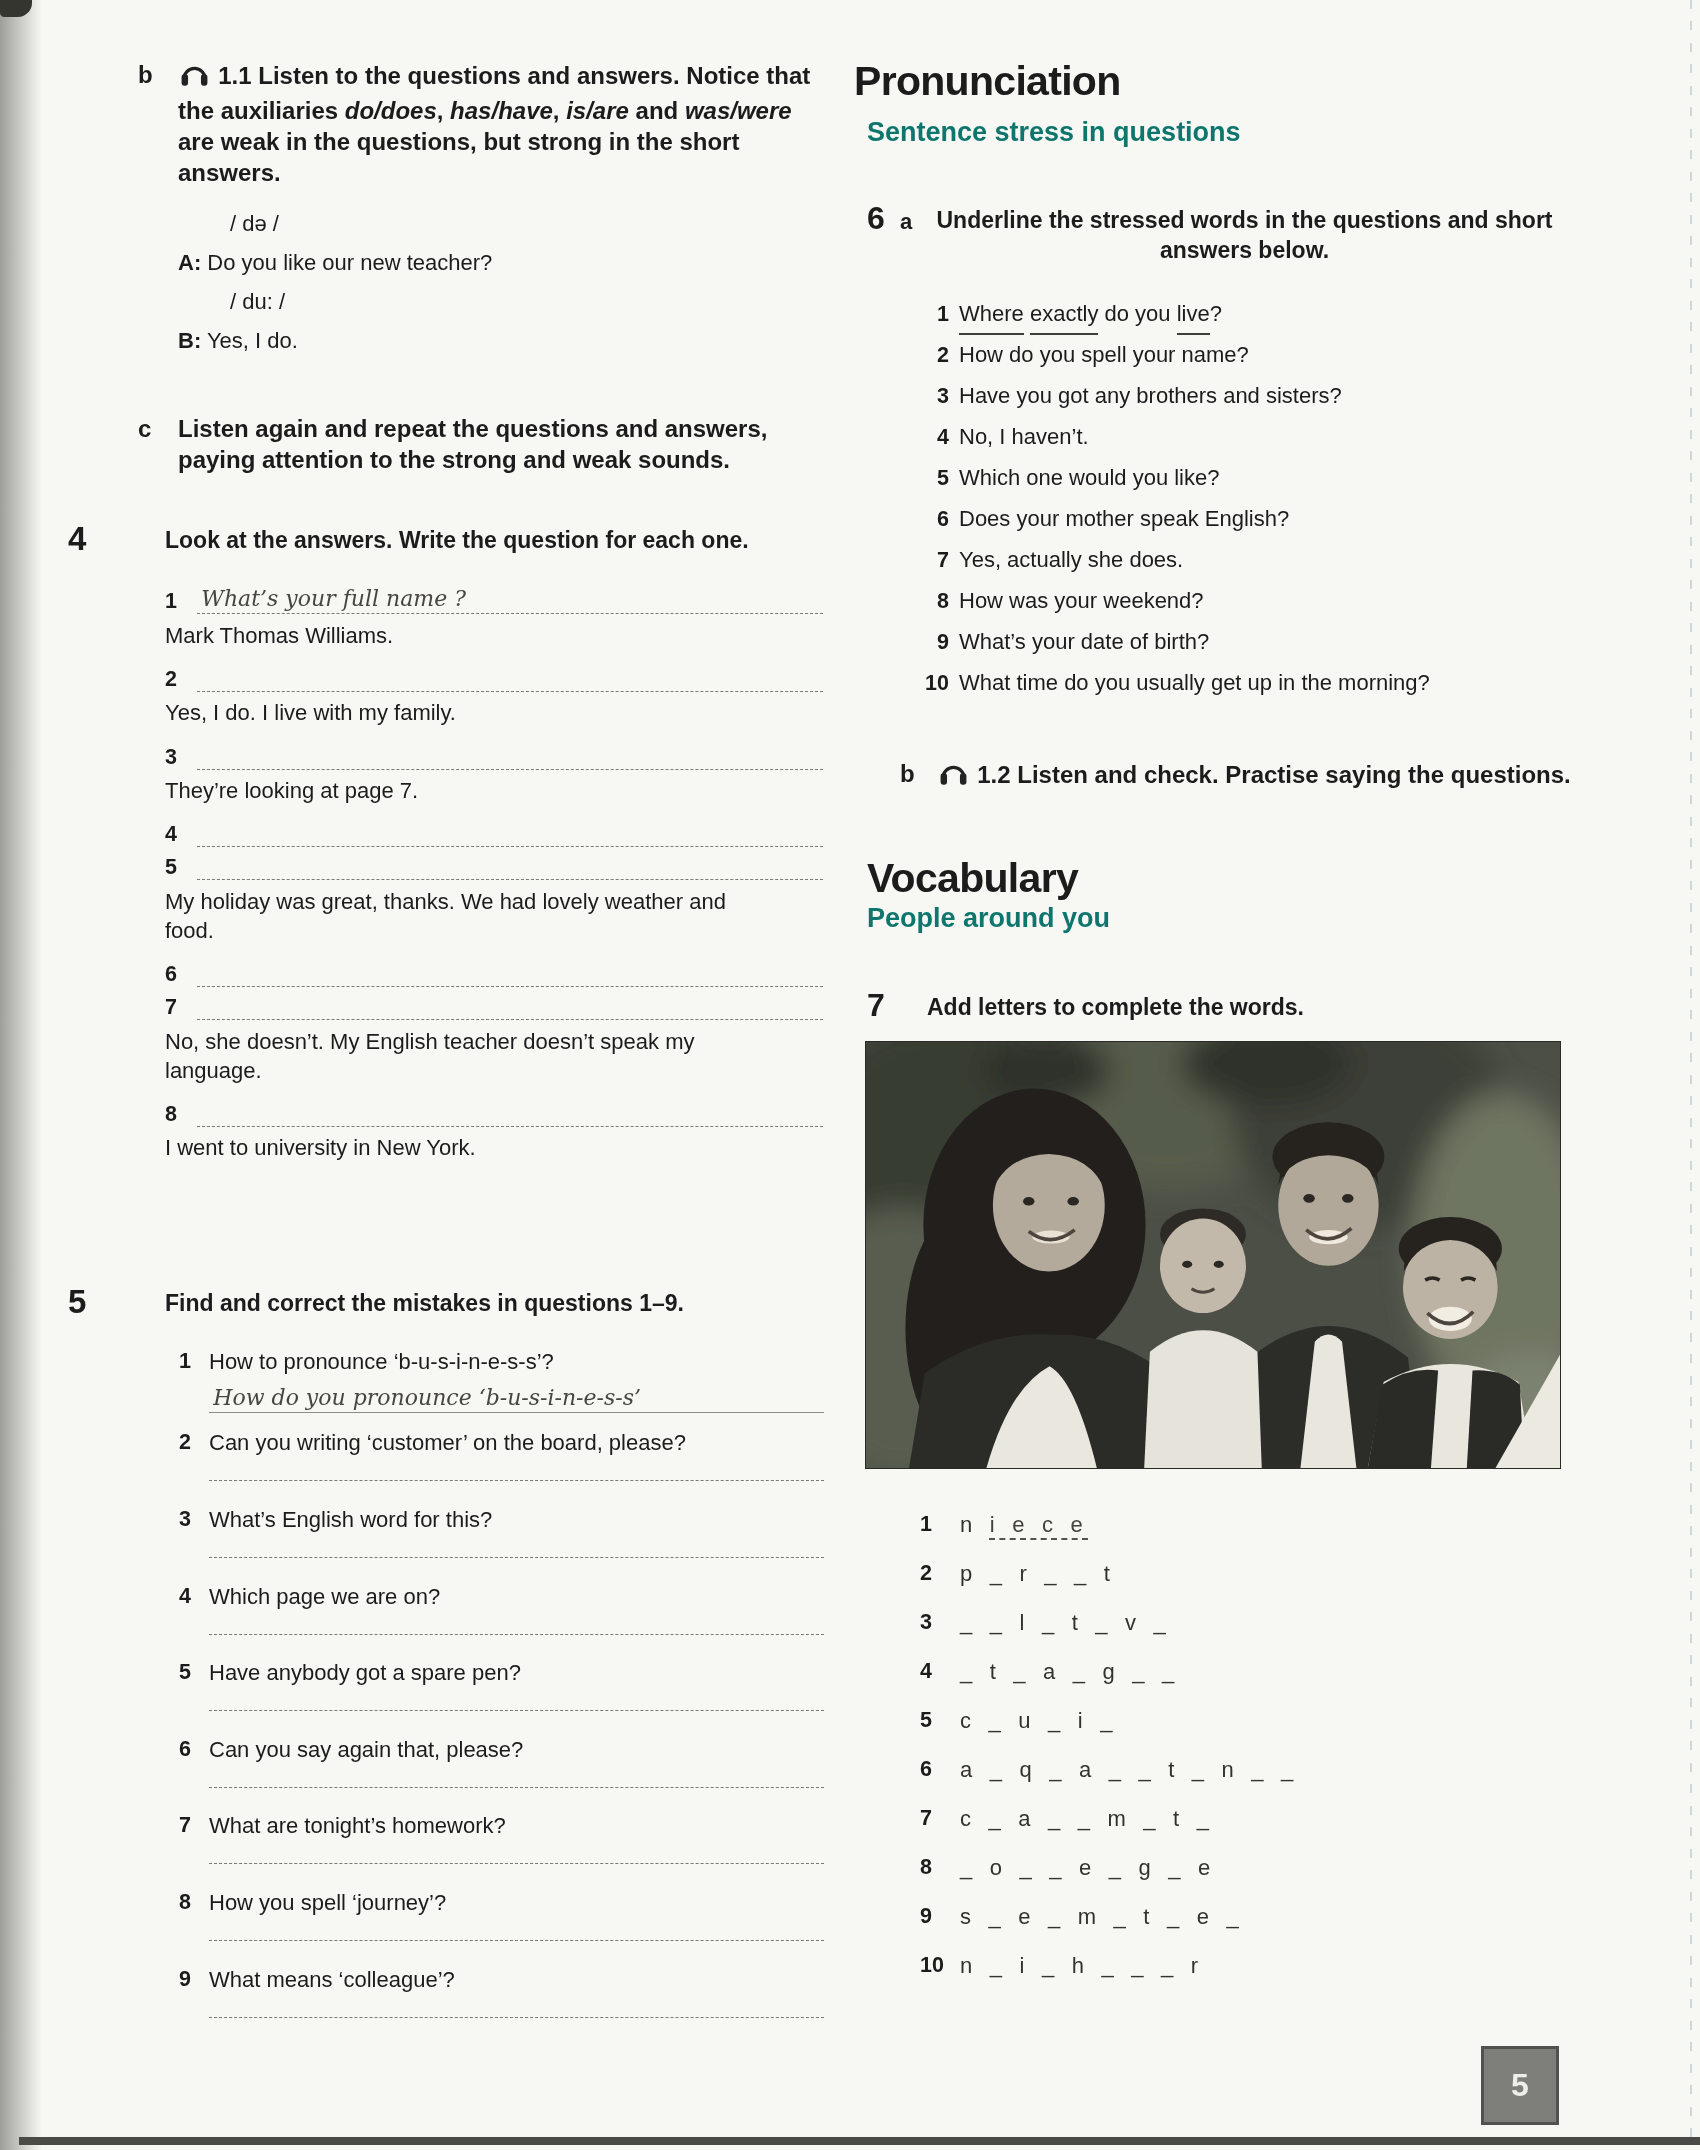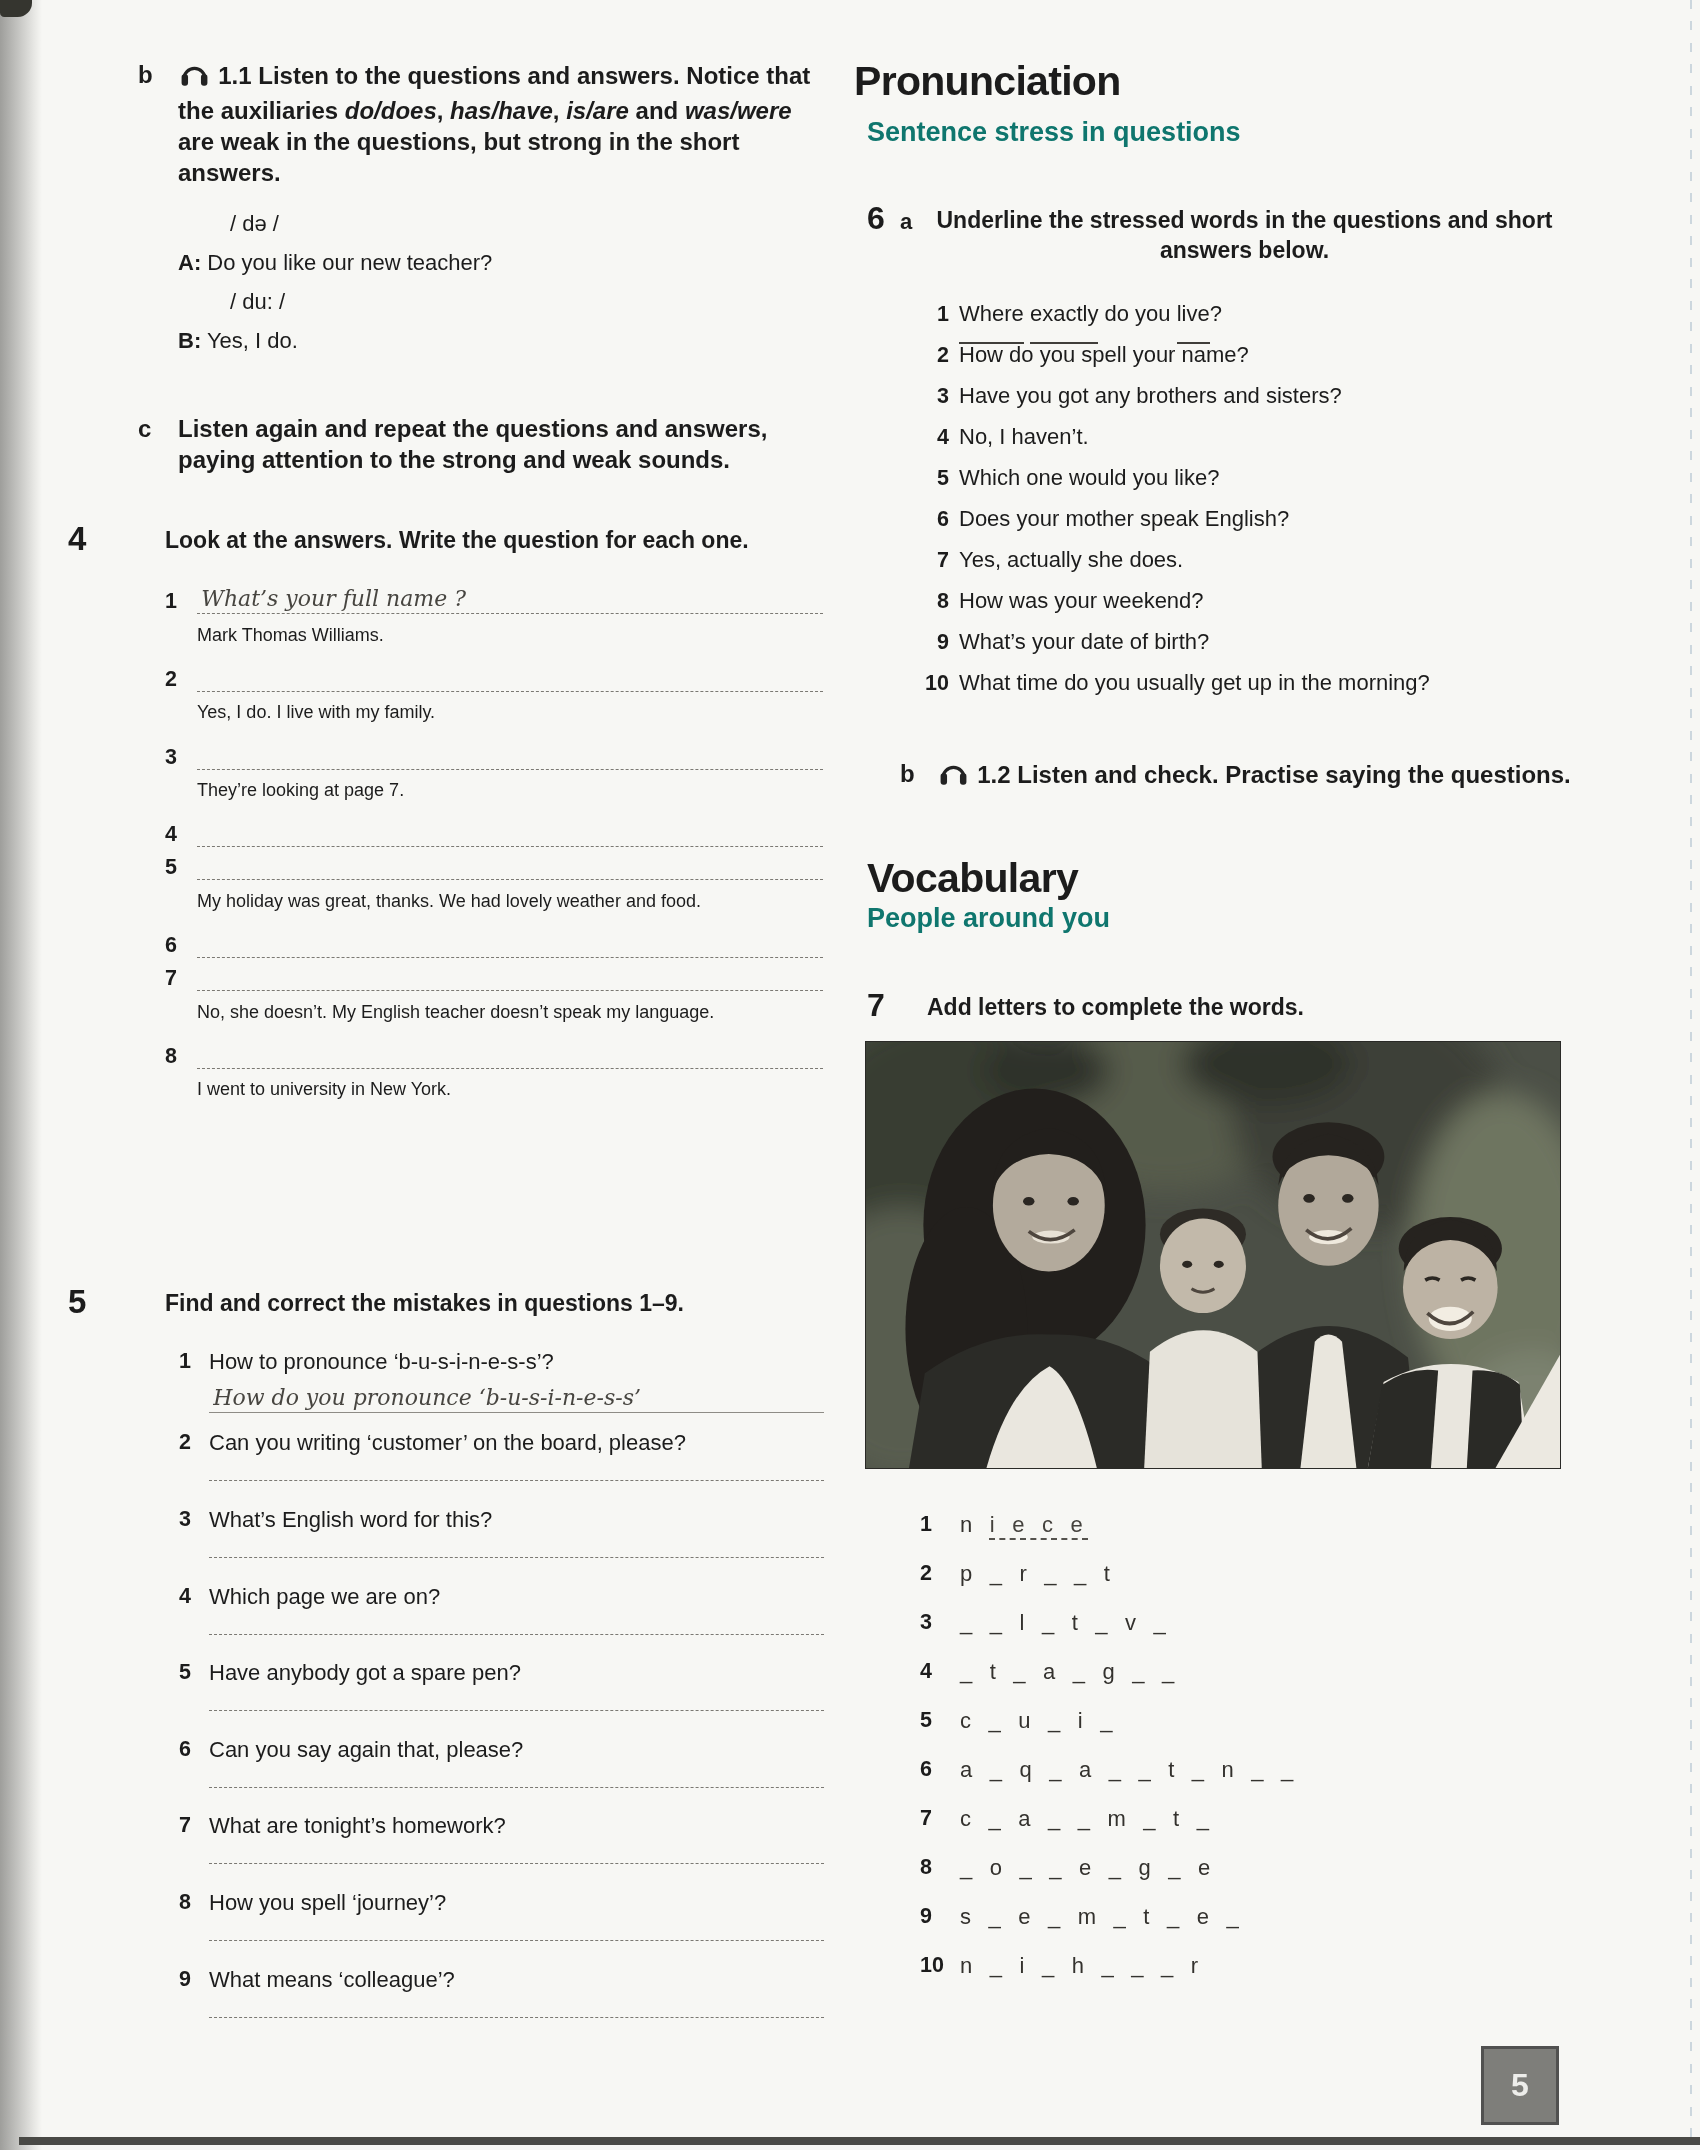--- a/index.html
+++ b/index.html
@@ -30,37 +30,37 @@
   .ex-head{display:flex;}
   .big-num{width:97px;font-size:33px;font-weight:700;line-height:33px;flex:none;}
   .ex-title{font-weight:700;font-size:23px;line-height:30px;padding-top:2.9px;flex:1;}
   
   .ex4-list{margin-left:97px;margin-top:26px;}
   .q-line{display:flex;align-items:flex-end;height:33px;}
   .qnum{width:32px;font-weight:700;font-size:21.5px;flex:none;}
   .qline{flex:1;border-bottom:1.4px dashed #7b7973;position:relative;height:33px;}
   .hw{position:absolute;left:4.3px;bottom:2.2px;white-space:nowrap;
     font-family:"DejaVu Serif",serif;font-style:italic;font-size:22px;color:#474540;}
-  .q-ans{margin-left:32px;font-size:18px;line-height:29px;padding:6.5px 0 9.3px;}
+  .q-ans{font-size:22px;line-height:29px;padding:6.5px 0 9.3px;}
   
   .ex5-list{margin-left:111px;margin-top:24.4px;width:645px;}
   .m-q{display:flex;align-items:flex-end;min-height:34px;font-size:22px;line-height:29px;}
   .mnum{width:30px;font-weight:700;font-size:21.5px;flex:none;}
   .m-blank{margin-left:30px;border-bottom:1.4px dashed #7b7973;height:23px;margin-bottom:18.6px;}
   .m-hwline{margin-left:30px;border-bottom:1.4px solid #8e8c86;height:36px;position:relative;margin-bottom:10px;}
   
   .h1{font-size:41px;font-weight:700;letter-spacing:-0.7px;line-height:43px;}
   .h2{font-size:27px;font-weight:700;color:#0f766e;line-height:32px;}
   .ex6-head{display:flex;}
   .big-num6{width:33px;font-size:32px;font-weight:700;line-height:33px;flex:none;}
   .letter-a{width:29px;font-size:22px;font-weight:700;padding-top:7.2px;flex:none;}
   .r-list{margin-left:50px;margin-top:29px;}
   .r-item{display:flex;align-items:center;height:41px;font-size:22px;}
   .rnum{width:32px;text-align:right;margin-right:10px;font-weight:700;font-size:21.5px;flex:none;}
-  .u{border-bottom:2.2px solid #403e3a;padding-bottom:16px;}
+  .u{border-bottom:2.2px solid #403e3a;padding-bottom:7px;}
   
   .w-item{display:flex;align-items:center;height:49px;font-size:22px;}
   .wnum{width:40px;font-weight:700;font-size:21.5px;flex:none;}
   .wtxt{letter-spacing:5.7px;white-space:pre;color:#34322e;}
   .wfill{letter-spacing:5.7px;white-space:pre;color:#45423d;
     text-decoration:underline;text-decoration-style:dashed;text-decoration-color:#55534e;text-underline-offset:6.5px;}
   
   .photo{border:1.4px solid #2a2a27;}
   
   .badge{position:absolute;left:1481px;top:2046px;width:72px;height:73px;background:#7e7e7a;

